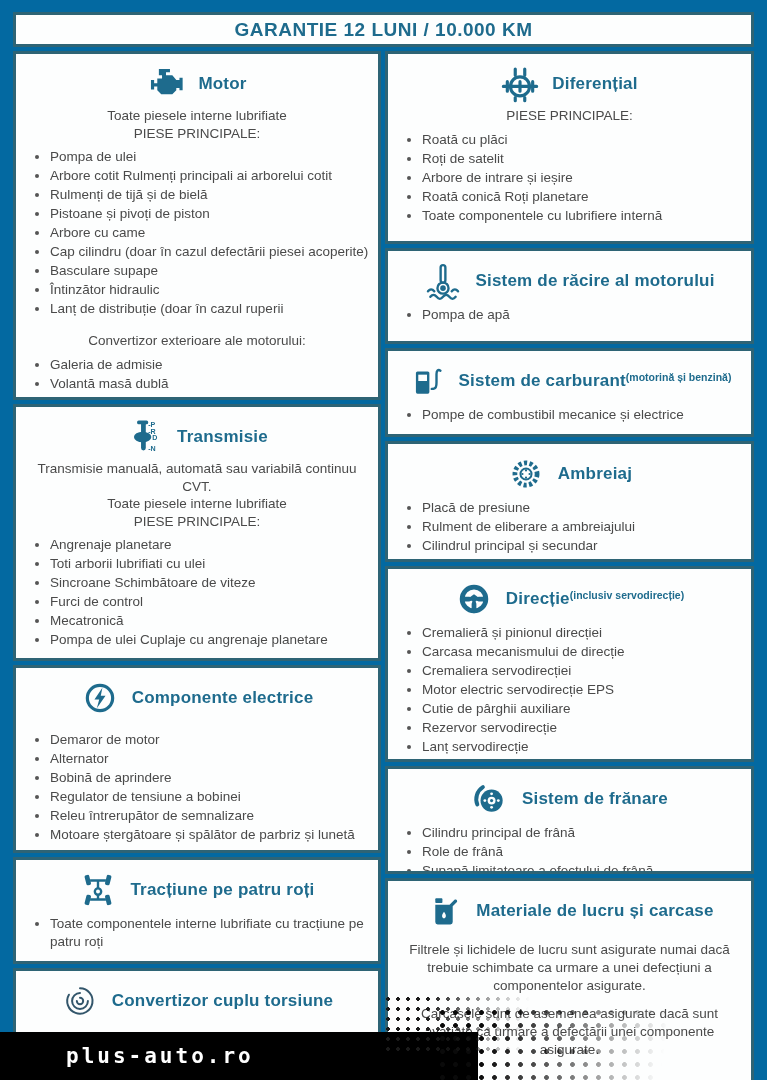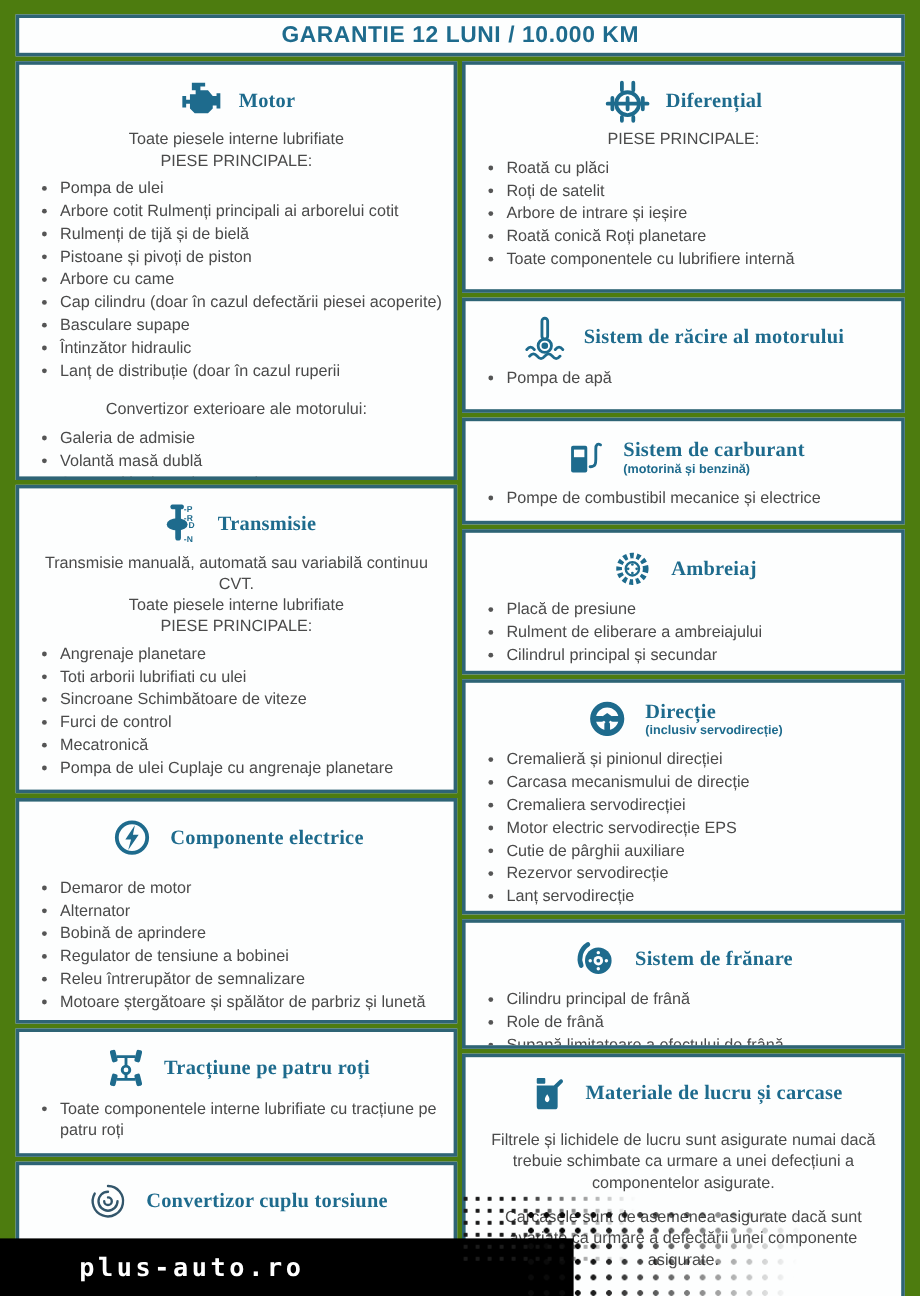--- a/index.html
+++ b/index.html
@@ -3,37 +3,37 @@
 <meta charset="utf-8">
 <style>
   :root{
     --accent:#1e6b8d;
     --border:#2e6475;
     --text:#4a4a4a;
   }
   *{margin:0;padding:0;box-sizing:border-box}
   html,body{width:767px;height:1080px;}
   body{font-family:"Liberation Sans",sans-serif;background:#ffffff;position:relative;overflow:hidden;}
-  .page{position:absolute;inset:0;overflow:hidden;background:#4d7c0f;}
+  .page{position:absolute;inset:0;overflow:hidden;background:#0369a1;}
 
   .page-header{position:absolute;left:13px;top:12px;width:741px;height:35px;border:3px solid var(--border);
     background:#fdfefe;display:flex;align-items:center;justify-content:center;}
   .page-header h1{font-size:19px;font-weight:bold;color:var(--accent);letter-spacing:.5px;}
 
   .col{position:absolute;top:51px;display:flex;flex-direction:column;gap:4px;}
   .col-left{left:13px;width:368px;}
   .col-right{left:385px;width:369px;}
 
   .box{border:3px solid var(--border);background:#fdfefe;padding:4px 8px;overflow:hidden;}
   .box-head{display:flex;align-items:center;justify-content:center;gap:13px;margin:7px 0 3px;}
   .icon{width:38px;height:38px;color:var(--accent);flex:0 0 auto;display:flex;align-items:center;justify-content:center;}
   .icon svg{width:100%;height:100%;}
   .icon-dark{color:#33566b;}
-  .title-wrap{display:flex;flex-direction:column;align-items:flex-start;}
-  .box-title{font-size:17px;font-weight:bold;color:var(--accent);letter-spacing:.2px;font-family:Liberation Serif, serif;}
+  .title-wrap{display:flex;flex-direction:row;align-items:flex-start;}
+  .box-title{font-size:17px;font-weight:bold;color:var(--accent);letter-spacing:.2px;}
   .box-subtitle{font-size:10.5px;font-weight:bold;color:var(--accent);}
   .intro{font-size:13.5px;color:var(--text);text-align:center;line-height:1.3;margin-top:4px;}
   .mid-heading{font-size:13.5px;color:var(--text);text-align:center;line-height:1.3;margin-top:14px;}
   ul.bullets{margin:6px 0 2px;padding-left:26px;list-style:disc;}
   ul.bullets li{font-size:13.5px;color:var(--text);line-height:1.3;margin:1.5px 0;}
   ul.bullets li::marker{color:#555;}
   .paras p{font-size:13.5px;color:var(--text);text-align:center;line-height:1.32;margin:11px 4px 0;}
 
   
   .h349{height:349px}.h257{height:257px}.h188{height:188px}.h107{height:107px}.h118{height:118px}

